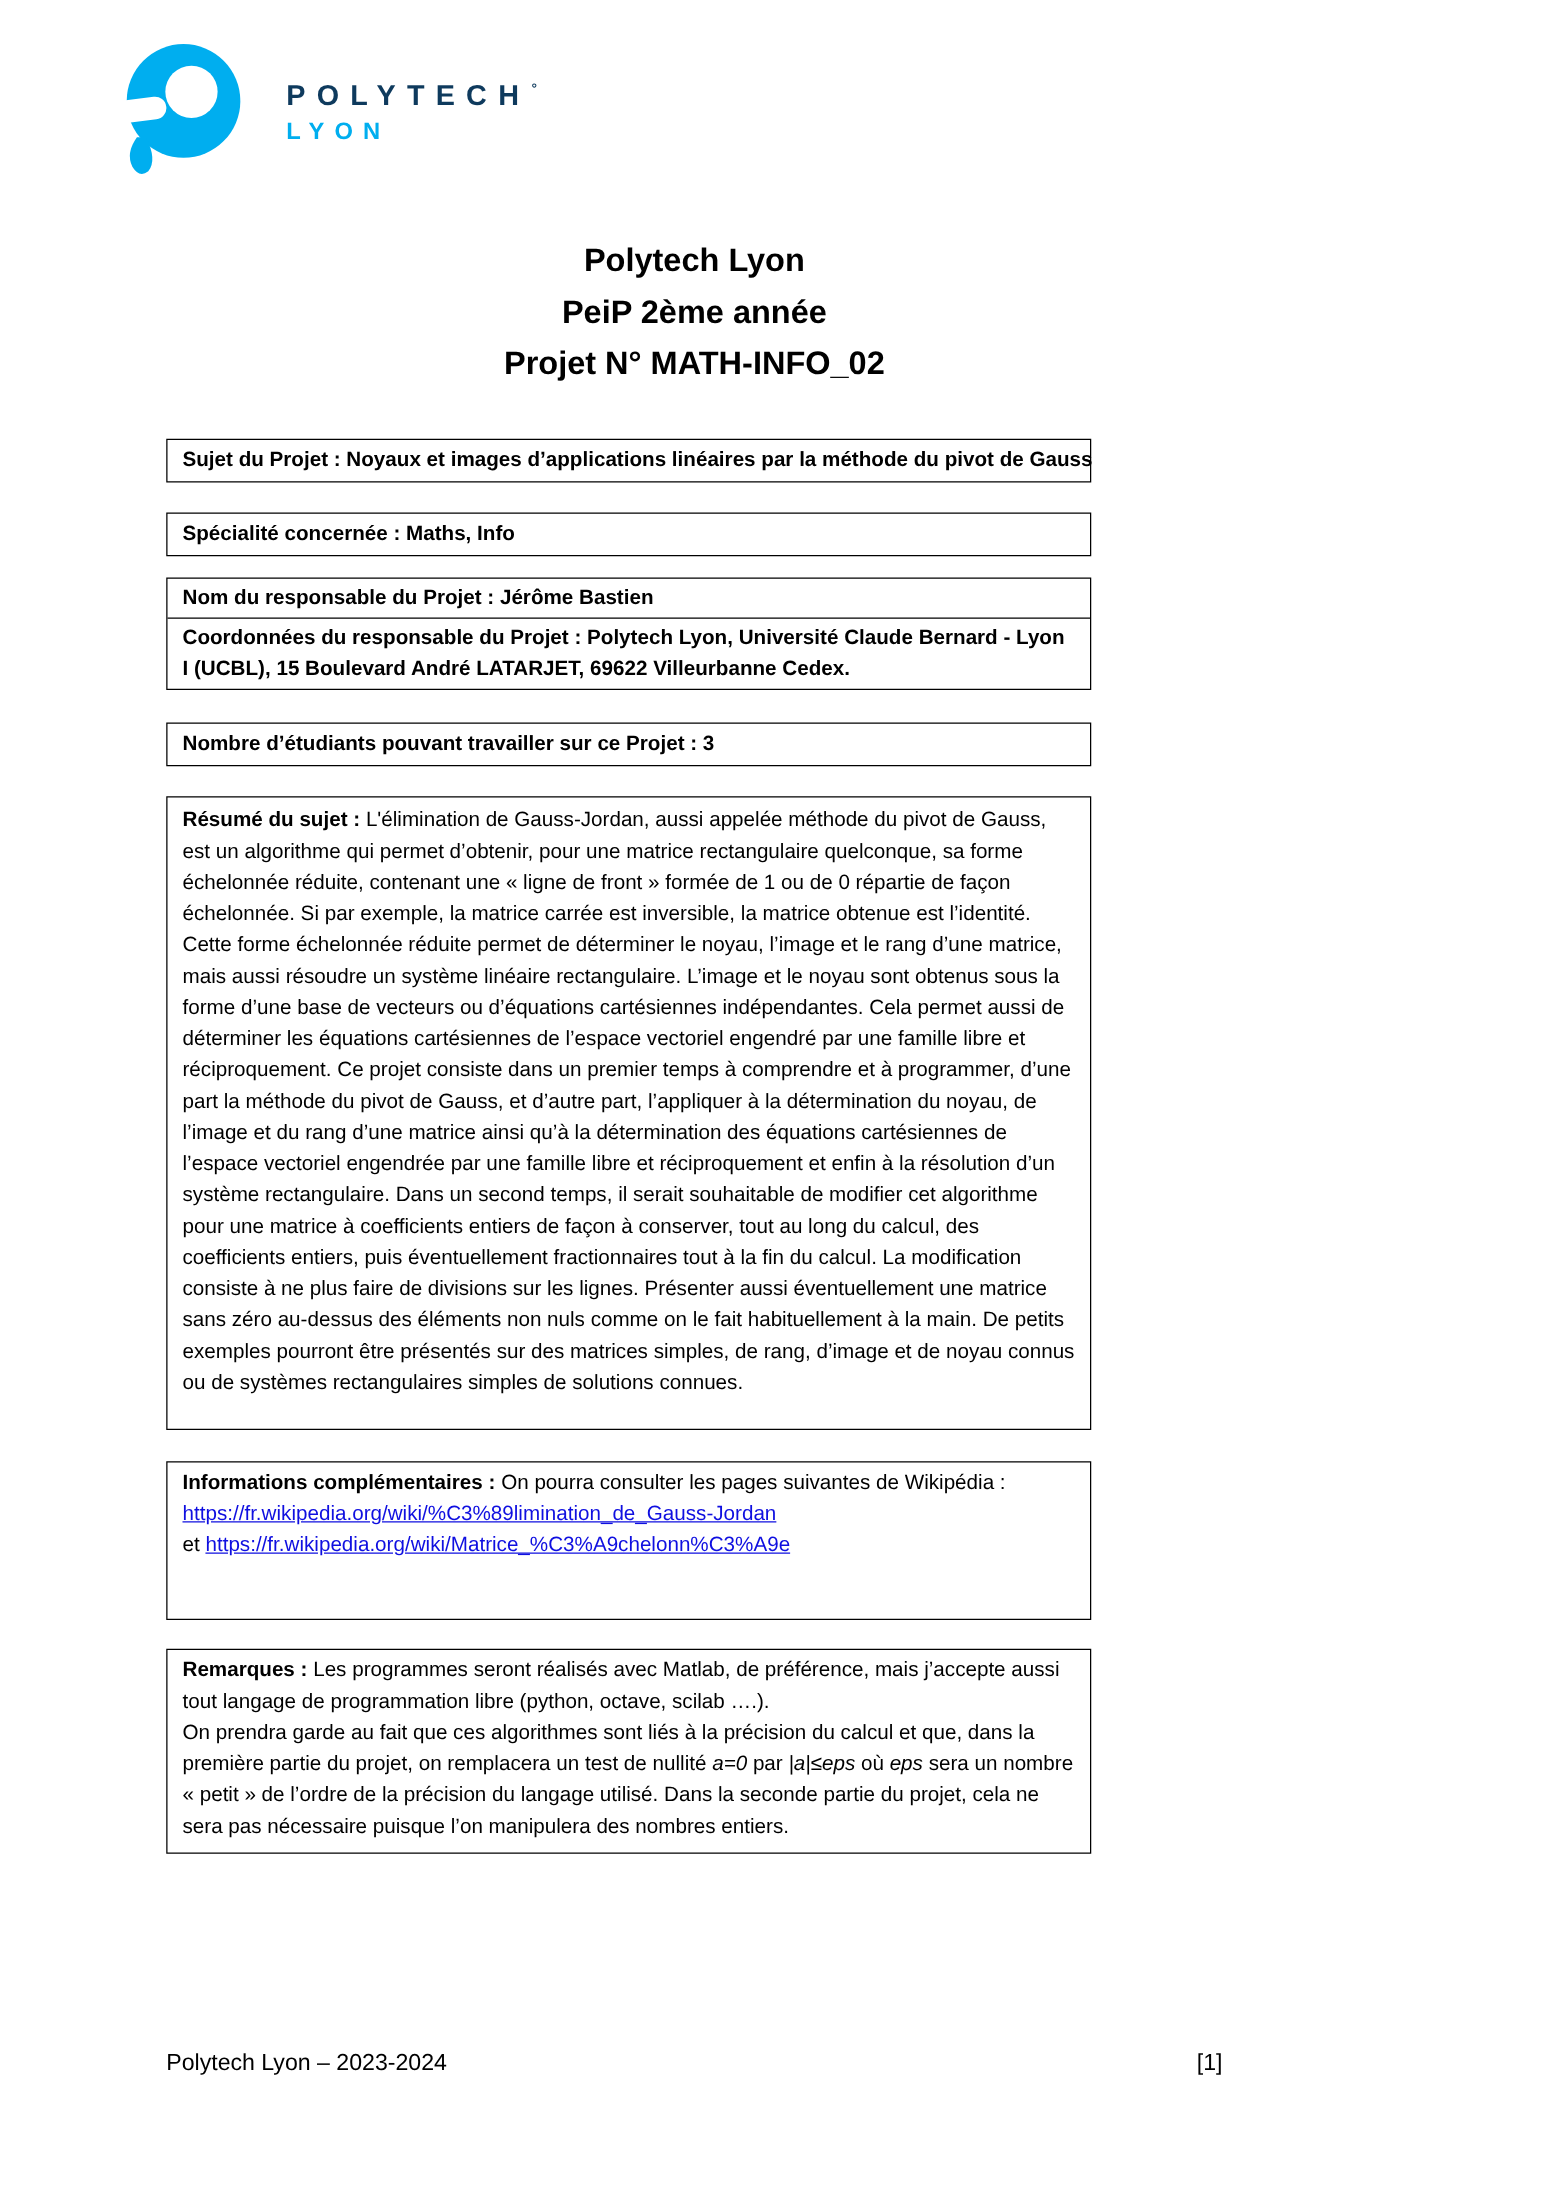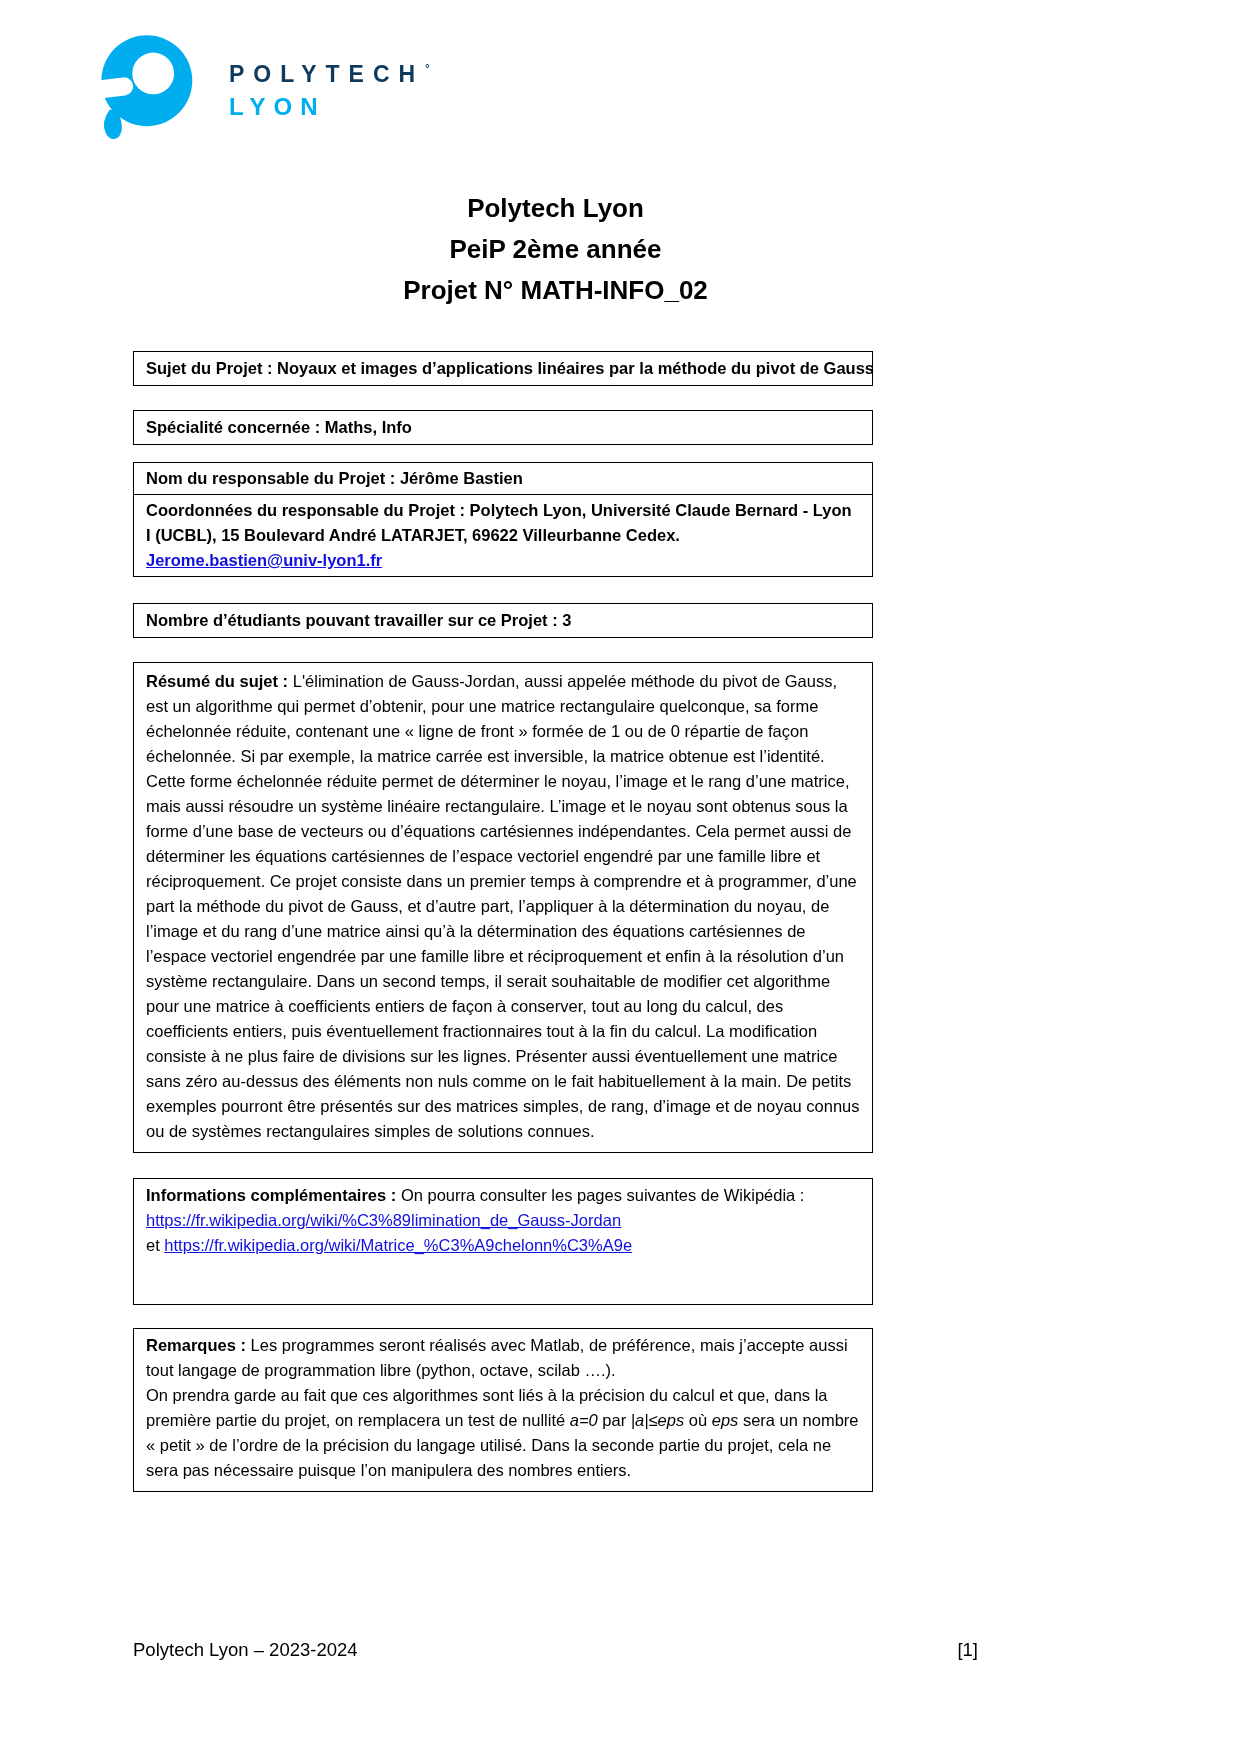--- a/index.html
+++ b/index.html
@@ -14,21 +14,21 @@
   .logo-row { display: flex; align-items: center; gap: 34px; margin: 38px 0 0 95px; height: 100px; }
   .logo-mark { width: 100px; height: 110px; flex: 0 0 auto; }
   .logo-text { display: flex; flex-direction: column; }
   .logo-brand {
     color: var(--logo-navy, #0E3A5D);
     font-weight: bold; font-size: 23px; letter-spacing: 9px; line-height: 24px;
   }
   .logo-brand .mark { font-size: 11px; vertical-align: 10px; letter-spacing: 0; margin-left: 1px; }
   .logo-city {
     color: var(--logo-cyan, #00AEEF);
-    font-weight: bold; font-size: 24px; letter-spacing: 8px; margin-top: 7px;
+    font-weight: bold; font-size: 19px; letter-spacing: 8px; margin-top: 7px;
   }
 
   
   .title { text-align: center; font-size: 26px; font-weight: bold; line-height: 41px;
            margin: 50px 0 40px 133px; width: 845px; }
   .title span { display: block; }
 
   
   .content { margin-left: 133px; width: 845px; }
   .box {
@@ -39,21 +39,21 @@
   }
   .box p { margin: 0; }
   .bold { font-weight: bold; }
   .nowrap { white-space: nowrap; }
   .box-sujet { margin-top: 0; font-weight: bold; }
   .box-specialite { margin-top: 24px; font-weight: bold; }
   .box-responsable { margin-top: 17px; padding: 0; }
   .box-responsable .cell { padding: 3px 12px; }
   .box-responsable .cell + .cell { border-top: 1.5px solid #000; }
   .box-etudiants { margin-top: 26px; font-weight: bold; }
-  .box-resume { margin-top: 24px; padding-top: 6px; padding-bottom: 8px; }
+  .box-resume { margin-top: 24px; padding-top: 6px; padding-bottom: 24px; }
   .box-infos { margin-top: 25px; padding-bottom: 46px; }
   .box-remarques { margin-top: 23px; padding-bottom: 8px; }
 
   a.doc-link, .email-link {
     color: var(--link, #0000EE);
     text-decoration: underline;
     cursor: pointer;
   }
   .email-link { font-weight: bold; }
   .italic { font-style: italic; }
@@ -98,21 +98,20 @@
     <section class="box box-specialite">
       <p>Spécialité concernée : Maths, Info</p>
     </section>
 
     <section class="box box-responsable">
       <div class="cell bold">
         <p>Nom du responsable du Projet : Jérôme Bastien</p>
       </div>
       <div class="cell bold">
         <p>Coordonnées du responsable du Projet : Polytech Lyon, Université Claude Bernard - Lyon I (UCBL), 15 Boulevard André LATARJET, 69622 Villeurbanne Cedex.</p>
-        <p><a class="email-link">Jerome.bastien@univ-lyon1.fr</a></p>
       </div>
     </section>
 
     <section class="box box-etudiants">
       <p>Nombre d’étudiants pouvant travailler sur ce Projet : 3</p>
     </section>
 
     <section class="box box-resume">
       <p><span class="bold">Résumé du sujet :</span> <span>L'élimination de Gauss-Jordan, aussi appelée méthode du pivot de Gauss, est un algorithme qui permet d’obtenir, pour une matrice rectangulaire quelconque, sa forme échelonnée réduite, contenant une « ligne de front » formée de 1 ou de 0 répartie de façon échelonnée. Si par exemple, la matrice carrée est inversible, la matrice obtenue est l’identité. Cette forme échelonnée réduite permet de déterminer le noyau, l’image et le rang d’une matrice, mais aussi résoudre un système linéaire rectangulaire. L’image et le noyau sont obtenus sous la forme d’une base de vecteurs ou d’équations cartésiennes indépendantes. Cela permet aussi de déterminer les équations cartésiennes de l’espace vectoriel engendré par une famille libre et réciproquement. Ce projet consiste dans un premier temps à comprendre et à programmer, d’une part la méthode du pivot de Gauss, et d’autre part, l’appliquer à la détermination du noyau, de l’image et du rang d’une matrice ainsi qu’à la détermination des équations cartésiennes de l’espace vectoriel engendrée par une famille libre et réciproquement et enfin à la résolution d’un système rectangulaire. Dans un second temps, il serait souhaitable de modifier cet algorithme pour une matrice à coefficients entiers de façon à conserver, tout au long du calcul, des coefficients entiers, puis éventuellement fractionnaires tout à la fin du calcul. La modification consiste à ne plus faire de divisions sur les lignes. Présenter aussi éventuellement une matrice sans zéro au-dessus des éléments non nuls comme on le fait habituellement à la main. De petits exemples pourront être présentés sur des matrices simples, de rang, d’image et de noyau connus ou de systèmes rectangulaires simples de solutions connues.</span></p>
     </section>

